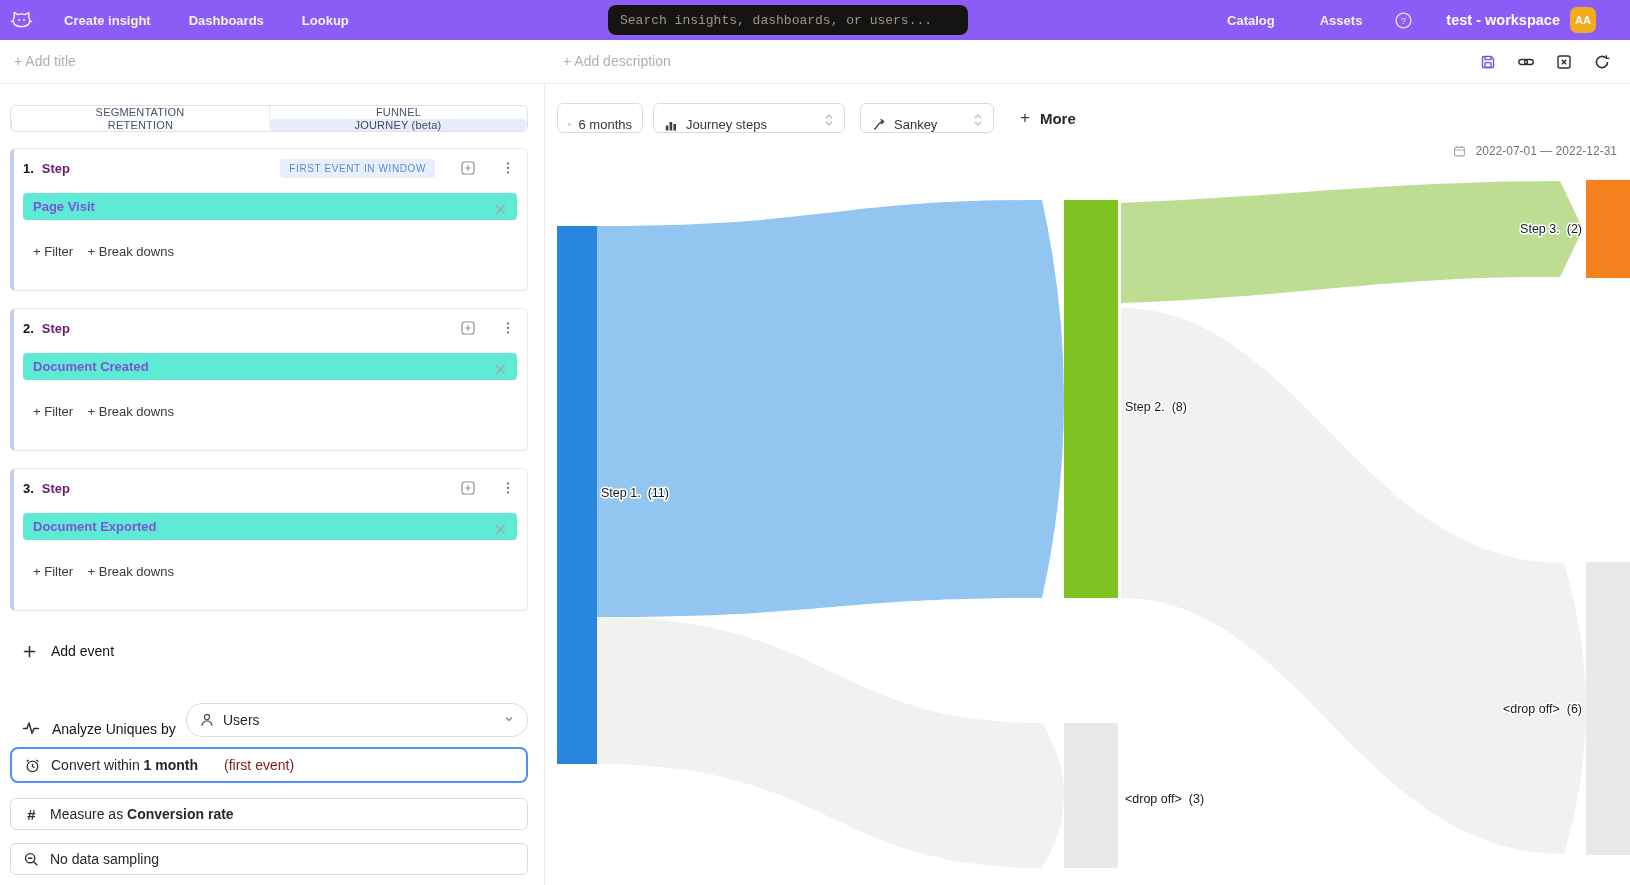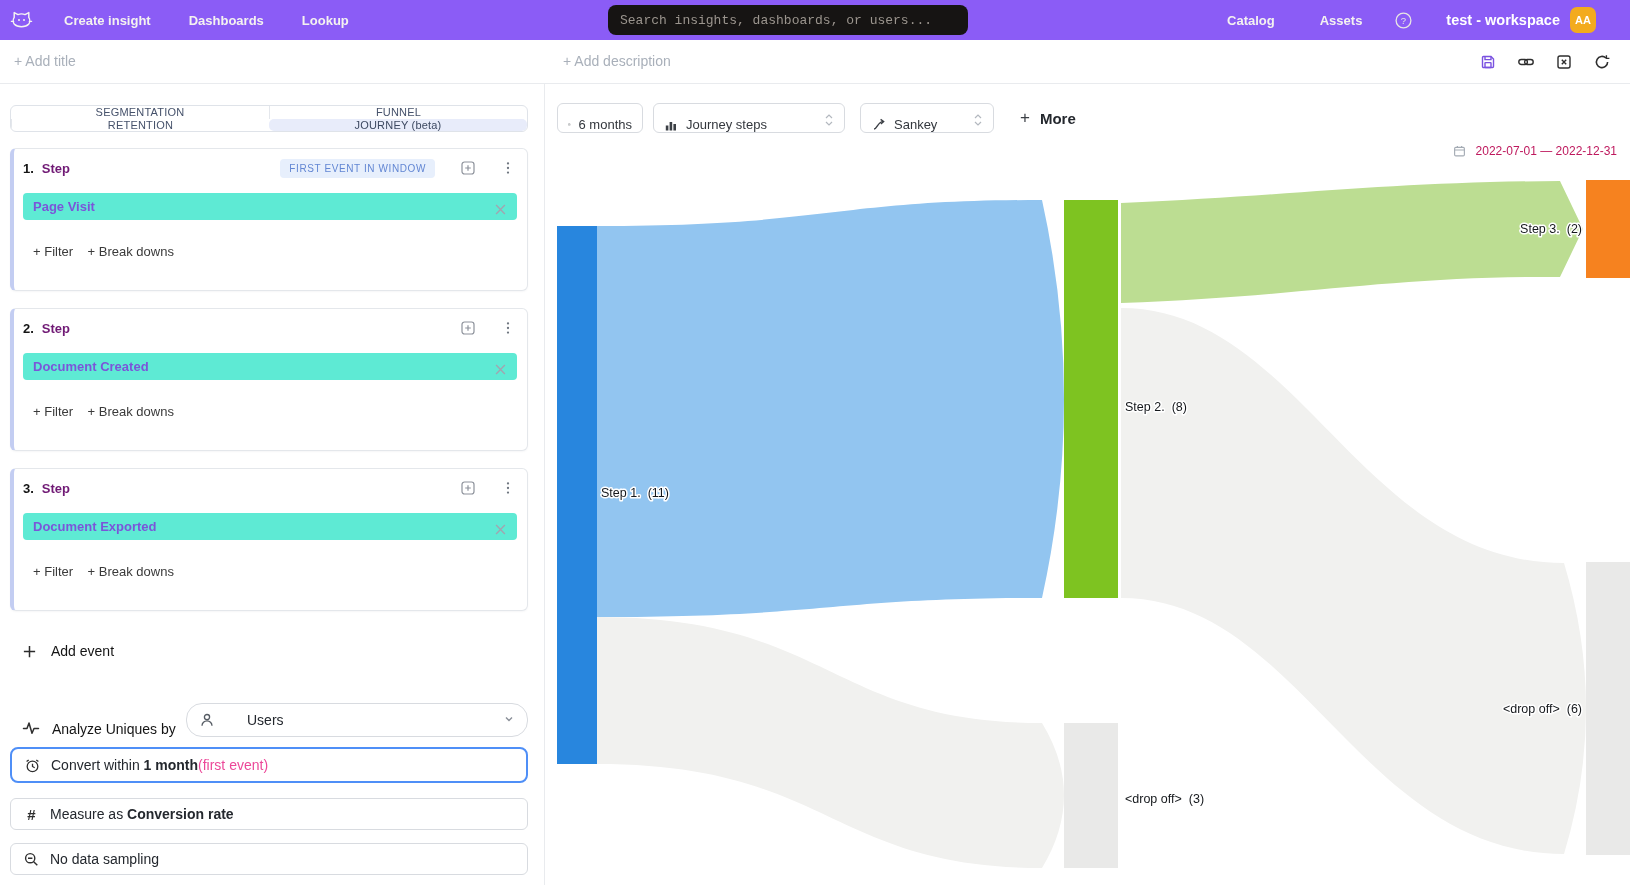--- a/index.html
+++ b/index.html
@@ -60,50 +60,50 @@
   .filter-link { margin:13px 0 0 10px; }
   .bd-link { margin:24px 0 0 10px; }
 
   .add-event { position:absolute; left:22px; top:552px; height:30px; display:flex; align-items:center;
     gap:14px; cursor:pointer; }
   .add-event span { font-size:14px; font-weight:500; color:#141414; }
 
   .row-analyze { position:absolute; left:10px; top:619px; width:518px; height:34px; display:flex; align-items:flex-end; }
   .row-analyze .lbl { font-size:14px; color:#141414; margin-left:22px; }
   .select-box { position:absolute; left:176px; top:0; width:342px; height:34px; border:1px solid #d8dbe0;
-    border-radius:16px; display:flex; align-items:center; padding:0 12px; cursor:pointer; background:#fff;gap:24px; }
+    border-radius:16px; display:flex; align-items:center; padding:0 12px; cursor:pointer; background:#fff; }
   .select-box .val { font-size:14px; color:#24282e; margin-left:8px; }
   .select-box .chev { margin-left:auto; }
 
   .ctl-row { position:absolute; left:10px; width:518px; display:flex; align-items:center;
     background:#fff; cursor:pointer; padding:0 12px; }
   .ctl-row .t { font-size:14px; color:#24282e; margin-left:10px; white-space:nowrap; }
   .ctl-row .t b { font-weight:700; }
-  .ctl-row .hint { font-size:14px; color:#ec4899; }
+  .ctl-row .hint { font-size:14px; color:#7f1d1d; margin-left:26px; }
   .row-convert { top:663px; height:36px; border:2px solid #4f8ff7; border-radius:8px; }
   .row-measure { top:714px; height:32px; border:1px solid #d8dbe0; border-radius:6px; }
   .row-sampling { top:759px; height:32px; border:1px solid #d8dbe0; border-radius:6px; }
   .hash-glyph { font-size:15px; font-weight:700; color:#2f2f2f; width:17px; text-align:center; }
 
   
   .chart-panel { position:absolute; left:546px; top:84px; width:1084px; height:801px; background:#fff; }
   .chart-toolbar { position:absolute; left:11px; top:19px; display:flex; align-items:center; }
   .tool-btn { height:30px; border:1px solid #d8dbe0; border-radius:6px; background:#fff;
     display:flex; align-items:flex-end; padding:0 10px; cursor:pointer; }
   .tool-btn .t { font-size:13px; color:#33373d; margin-left:8px; white-space:nowrap; }
   .btn-date { width:86px; }
   .btn-metric { width:192px; margin-left:10px; }
   .btn-viz { width:134px; margin-left:15px; }
   .updown { margin-left:auto; }
   .more-btn { margin-left:26px; display:flex; align-items:center; gap:10px; cursor:pointer; }
   .more-btn .plus { font-size:17px; color:#3b3f45; font-weight:400; }
   .more-btn .t { font-size:15px; font-weight:700; color:#24282e; }
 
   .date-range { position:absolute; top:60px; right:13px; display:flex; align-items:center; gap:10px;
-    color:#be185d; font-size:12px; }
+    color:#737373; font-size:12px; }
 
   .sankey-svg { position:absolute; left:0; top:0; width:1084px; height:801px; }
   .sk-label { font-size:12.5px; fill:#15181c; paint-order:stroke; stroke:#ffffff; stroke-width:3px;
     stroke-linejoin:round; font-family:"Liberation Sans",sans-serif; }
 </style>
 </head>
 <body>
 
 <header class="topnav">
   <div class="logo">

